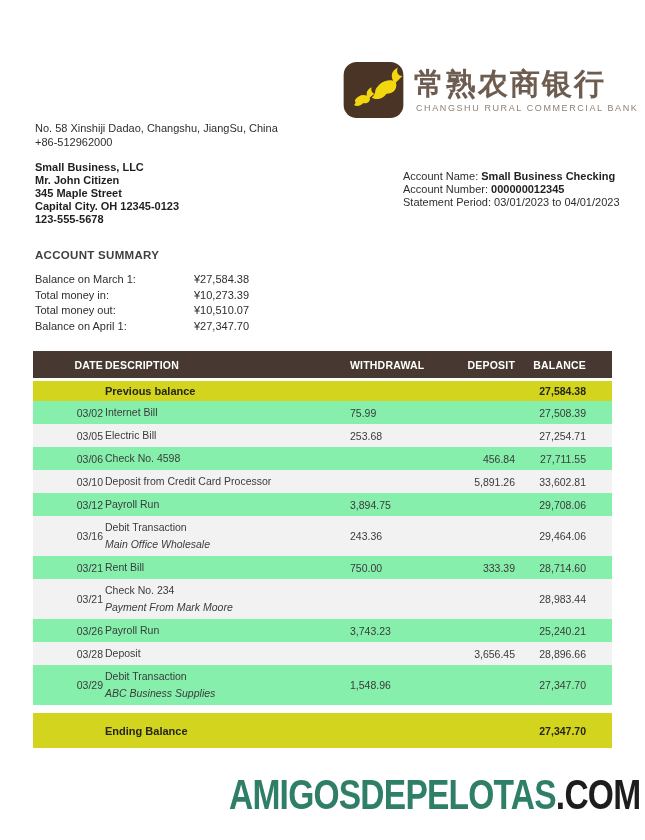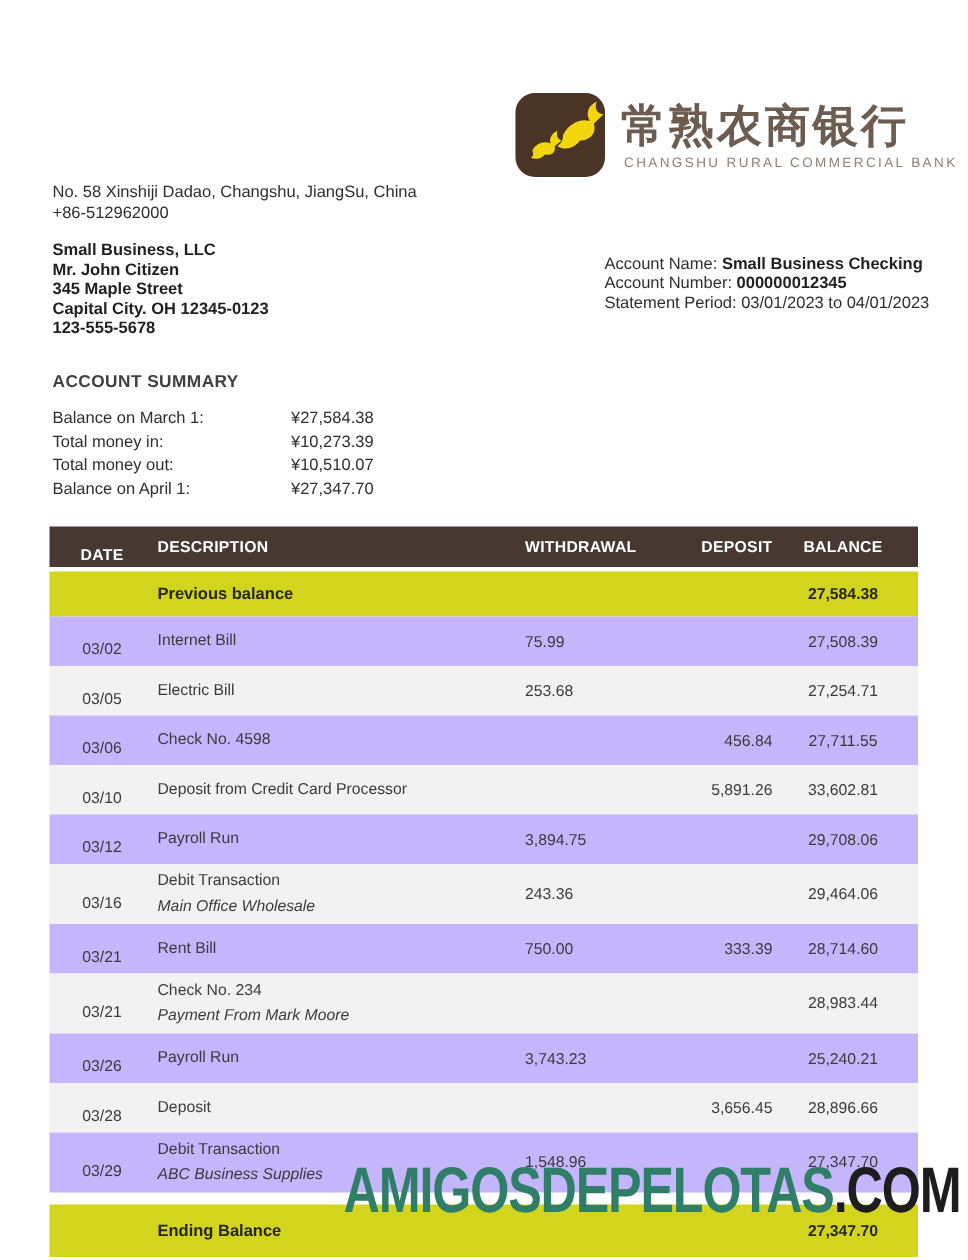--- a/index.html
+++ b/index.html
@@ -25,33 +25,33 @@
 
   
   .summary-title { position:absolute; left:35px; top:249px; font-size:11.5px; font-weight:bold;
                    color:#3f3f3f; letter-spacing:0.3px; }
   .summary-rows { position:absolute; left:35px; top:272px; font-size:11px; line-height:15.5px; color:#2e2e2e; }
   .summary-row { display:grid; grid-template-columns:159px auto; }
 
   
   .txn-table { position:absolute; left:33px; top:351px; width:579px; font-size:10.5px; }
   .grid-row { display:grid; grid-template-columns:70px 247px 112px 62px 88px; align-items:center; }
-  .col-date { text-align:center;margin-top:11px; }
+  .col-date { text-align:right; }
   .col-desc { padding-left:2px; }
   .col-wd   { text-align:left; }
   .col-dep  { text-align:right; padding-right:9px; }
-  .col-bal  { text-align:center; padding-right:12px; }
+  .col-bal  { text-align:right; padding-right:26px; }
 
   .table-head { height:27px; background:#473931; color:#ffffff; font-weight:600;
                 font-size:10.5px; letter-spacing:0.2px; }
-  .band-row { height:30px; background:#d2d41e; font-weight:bold; color:#26261a; margin-top:3px; }
+  .band-row { height:20px; background:#d2d41e; font-weight:bold; color:#26261a; margin-top:3px; }
   .band-row .col-desc { font-size:11px; }
   .ending { height:35px; margin-top:8px; }
 
-  .txn-row { background:#c4b5fd; padding:5px 0; }
+  .txn-row { background:#86efac; padding:5px 0; }
   .txn-row.alt { background:#f2f2f2; }
   .txn-row .desc-main { line-height:13px; }
   .txn-row .desc-note { line-height:13px; font-style:italic; color:#3b3b3b; margin-top:4px; }
   .txn-row .desc-note:empty { display:none; margin:0; }
 
   
   .watermark { position:absolute; right:5px; top:770px; font-size:43px; font-weight:800;
                letter-spacing:-1px; white-space:nowrap; transform:scaleX(0.78);
                transform-origin:right center; font-family:"Liberation Sans", sans-serif; }
   .wm-green { color:#2f7f68; }

